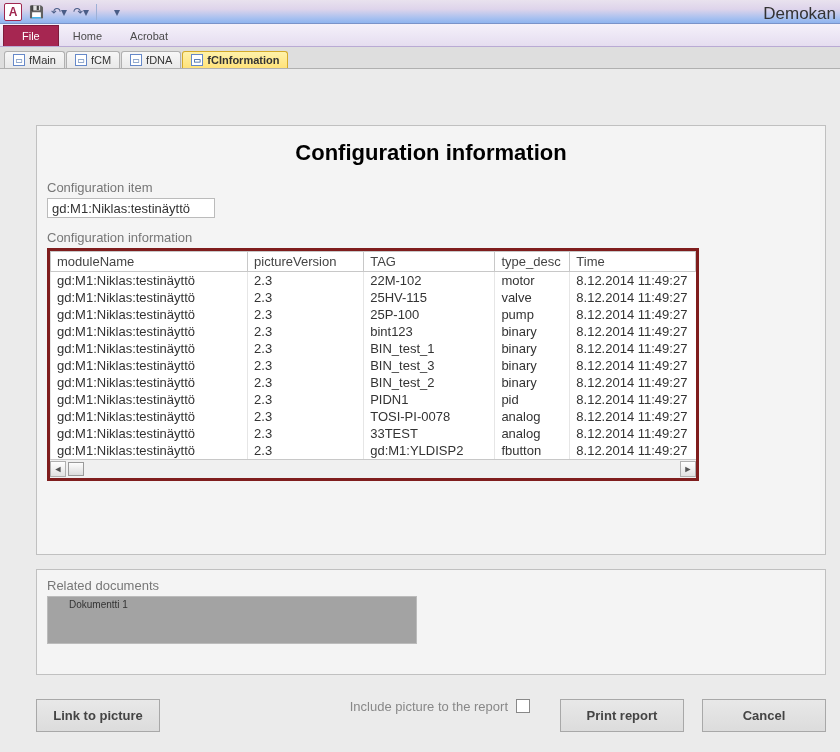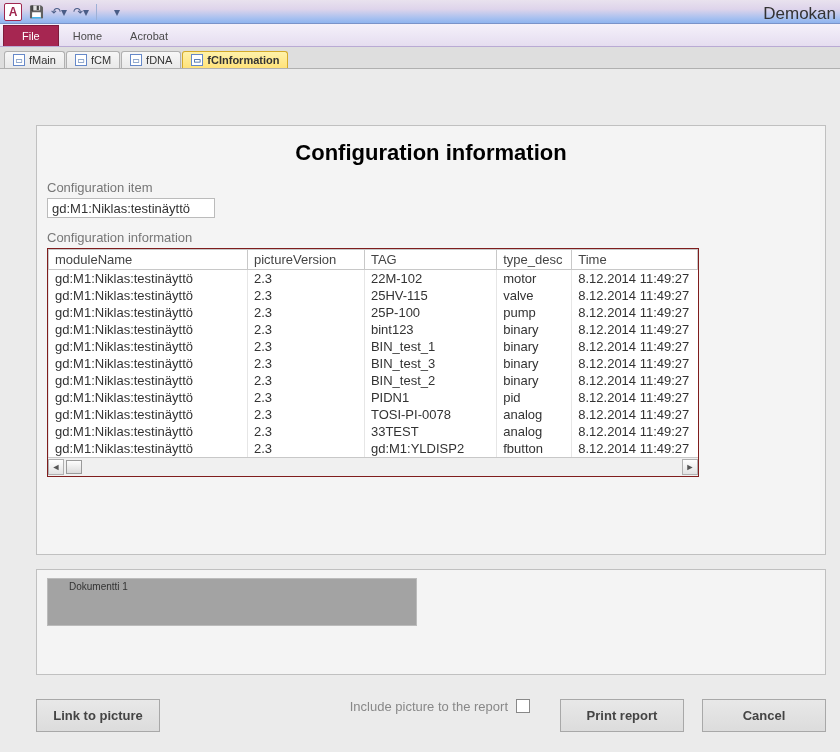--- a/index.html
+++ b/index.html
@@ -97,21 +97,21 @@
   }
   .field-label { font-size:13px; color:#777; margin-bottom:3px;}
   .text-input {
     background:#fff; border:1px solid #bbb; font-size:13px;
     padding:2px 4px; color:#333;
   }
   .config-input { width:168px; height:20px; }
   .sub-label { font-size:13px; color:#777; margin-top:12px; margin-bottom:3px;}
   .grid {
     background:#fff;
-    border:1px solid #7f1d1d;
+    border:3px solid #7f1d1d;
     width:652px;
     font-size:13px;
     color:#333;
   }
   .grid table { border-collapse:collapse; width:100%; }
   .grid th {
     text-align:left;
     font-weight:normal;
     background:#fff;
     border:1px solid #c8c8c8;
@@ -313,20 +313,21 @@
       </table>
       <div class="grid-scroll">
         <div class="scroll-arrow">◄</div>
         <div class="scroll-thumb"></div>
         <div class="scroll-arrow" style="margin-left:auto">►</div>
       </div>
     </div>
   </div>
 
   <div class="panel p2">
+    <div class="field-label">Related documents</div>
     <div class="doc-list">
       <div>Dokumentti 1</div>
     </div>
   </div>
 
   <div class="bottom-controls">
     <div class="btn">Link to picture</div>
     <span class="chk-label">Include picture to the report</span>
     <div class="chk"></div>
     <div class="btn" style="margin-right:18px">Print report</div>

